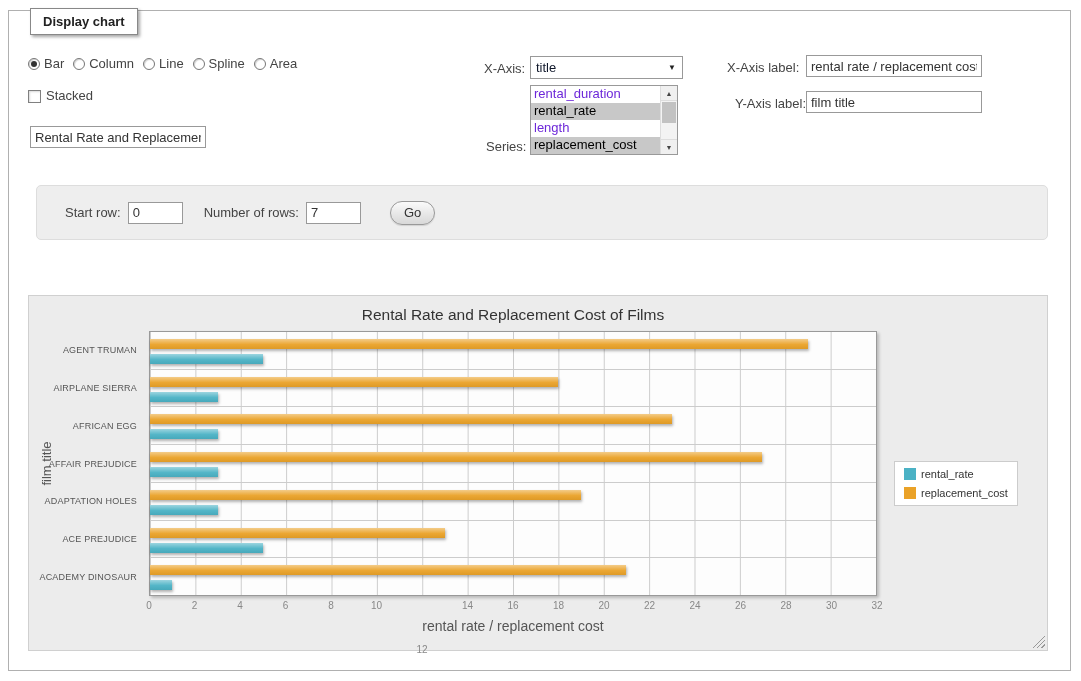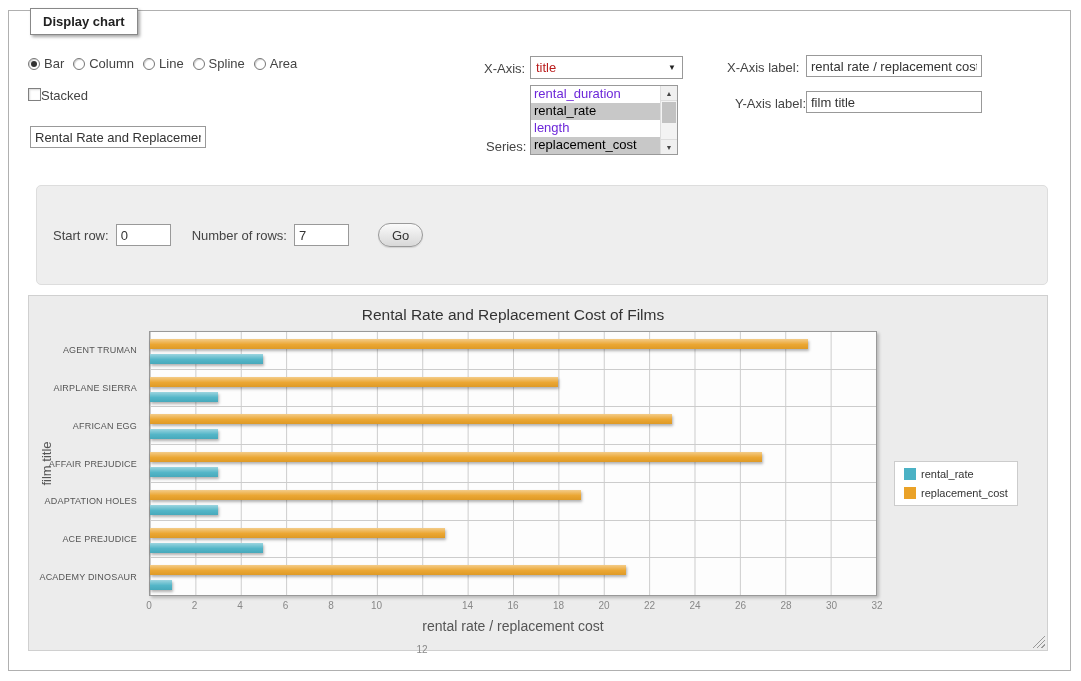--- a/index.html
+++ b/index.html
@@ -15,33 +15,33 @@
     box-shadow:2px 2px 3px rgba(0,0,0,0.35); z-index:5; }
 
   
   .type-radios { position:absolute; left:28px; top:56px; display:flex; gap:9px; align-items:center; }
   .radio-item { display:flex; gap:4px; align-items:center; cursor:default; }
   .radio { width:12px; height:12px; border:1px solid #777; border-radius:50%; background:#fff;
     display:inline-flex; align-items:center; justify-content:center;
     box-shadow: inset 1px 1px 1px rgba(0,0,0,0.18); }
   .radio.checked::after { content:""; width:6px; height:6px; border-radius:50%; background:#333; }
 
-  .stacked-row { position:absolute; left:28px; top:88px; display:flex; align-items:flex-start; }
+  .stacked-row { position:absolute; left:28px; top:88px; display:flex; gap:5px; align-items:flex-end; }
   .checkbox { width:13px; height:13px; border:1px solid #808080; background:#fff; display:inline-block;
     box-shadow: inset 1px 1px 2px rgba(0,0,0,0.15); }
 
   .text-input { border:1px solid #999; background:#fff; color:#333; font-family:inherit;
     font-size:13px; padding:2px 4px; height:22px; }
   .title-input { position:absolute; left:30px; top:126px; width:176px; }
 
   .ctl-label { color:#444; }
   .xaxis-label { position:absolute; left:484px; top:61px; }
   .select-box { position:absolute; left:530px; top:56px; width:153px; height:23px;
     border:1px solid #999; background:#fff; }
-  .select-value { position:absolute; left:5px; top:3px; color:#b91c1c; }
+  .select-value { position:absolute; left:5px; top:3px; color:#0f172a; }
   .select-arrow { position:absolute; right:6px; top:7px; font-size:8px; color:#222; line-height:1; }
 
   .series-label { position:absolute; left:486px; top:139px; }
   .multiselect { position:absolute; left:530px; top:85px; width:148px; height:70px;
     border:1px solid #999; background:#fff; display:flex; overflow:hidden; }
   .ms-options { flex:1; overflow:hidden; }
   .ms-option { height:17px; line-height:16px; padding-left:3px; color:#6d28d9; white-space:nowrap; }
   .ms-option.selected { background:#c8c8c8; color:#000; }
   .ms-scrollbar { width:17px; background:#f3f3f3; border-left:1px solid #ddd; position:relative; }
   .ms-arrow { position:absolute; left:0; width:16px; height:15px; background:#f0f0f0;
@@ -49,23 +49,23 @@
   .ms-arrow.up { top:0; border-bottom:1px solid #ddd; }
   .ms-arrow.down { bottom:0; border-top:1px solid #ddd; }
   .ms-thumb { position:absolute; left:1px; top:16px; width:14px; height:21px; background:#c2c2c2; }
 
   .xfield-label { position:absolute; left:727px; top:60px; }
   .xfield-input { position:absolute; left:806px; top:55px; width:176px; }
   .yfield-label { position:absolute; left:735px; top:96px; }
   .yfield-input { position:absolute; left:806px; top:91px; width:176px; }
 
   
-  .rows-panel { position:absolute; left:36px; top:185px; width:1012px; height:100px;
+  .rows-panel { position:absolute; left:36px; top:185px; width:1012px; height:55px;
     background:#eee; border:1px solid #ddd; border-radius:5px;
-    display:flex; align-items:center; padding-left:16px; gap:7px; }
+    display:flex; align-items:center; padding-left:28px; gap:7px; }
   .text-input.small { width:55px; }
   .gap-left { margin-left:14px; }
   .go-button { margin-left:22px; padding:3px 13px; height:24px; border-radius:12px;
     border:1px solid #999; background:linear-gradient(#fafafa,#d8d8d8); color:#333;
     font-family:inherit; font-size:13px; box-shadow:0 1px 1px rgba(0,0,0,0.12); cursor:default; }
 
   
   .chart-panel { position:absolute; left:28px; top:295px; width:1020px; height:356px;
     background:#ececec; border:1px solid #d0d0d0; }
   .chart-title { position:absolute; left:120px; top:10px; width:728px; text-align:center;

